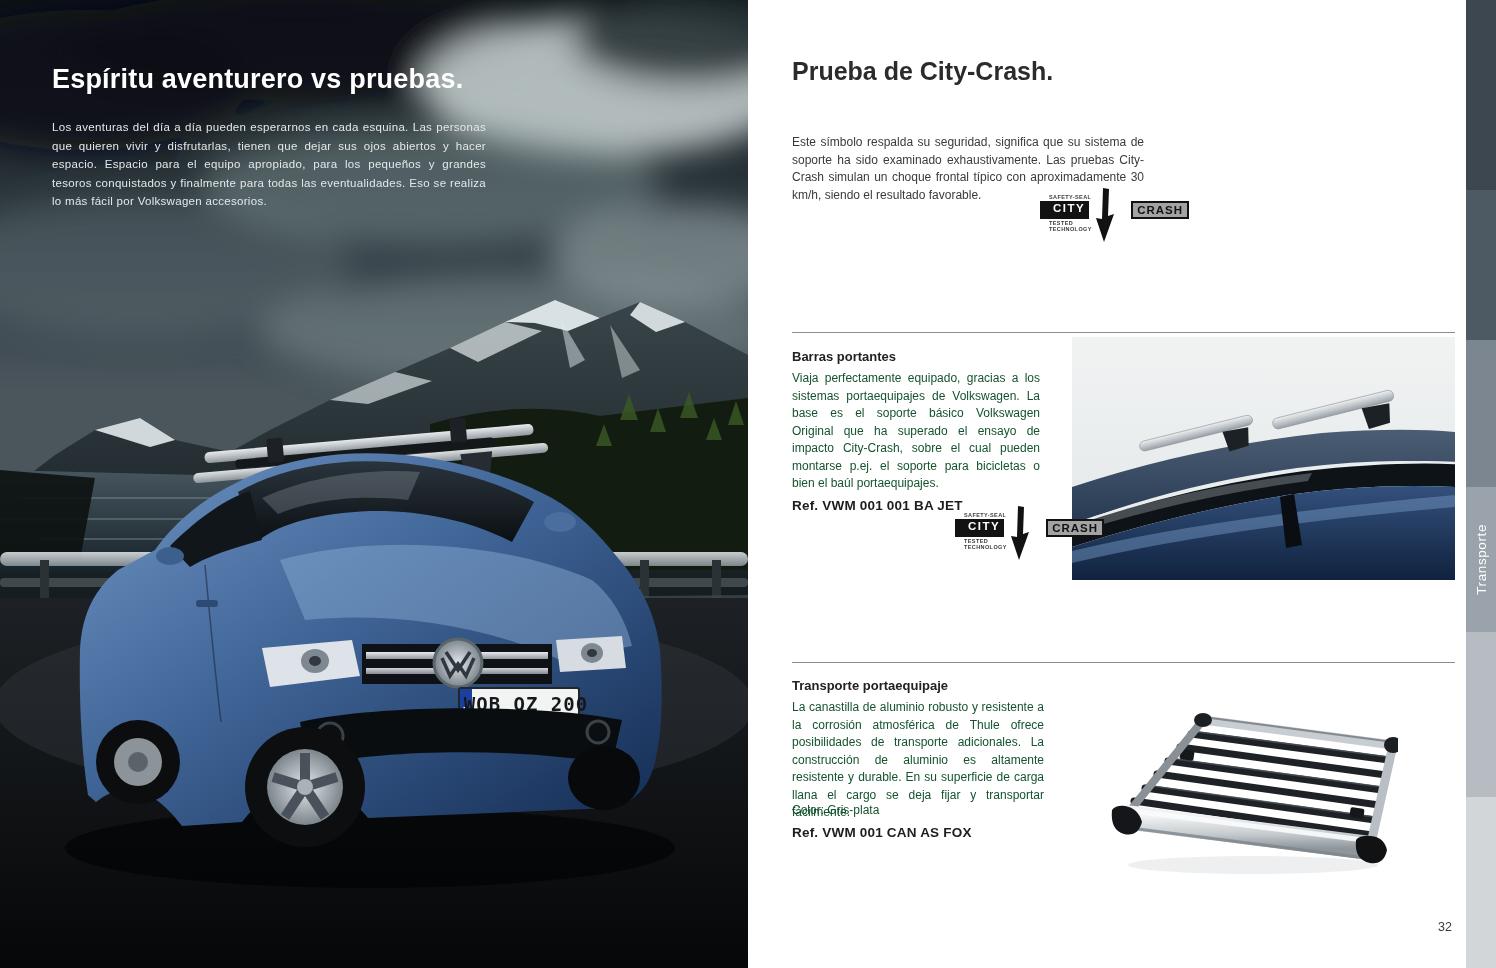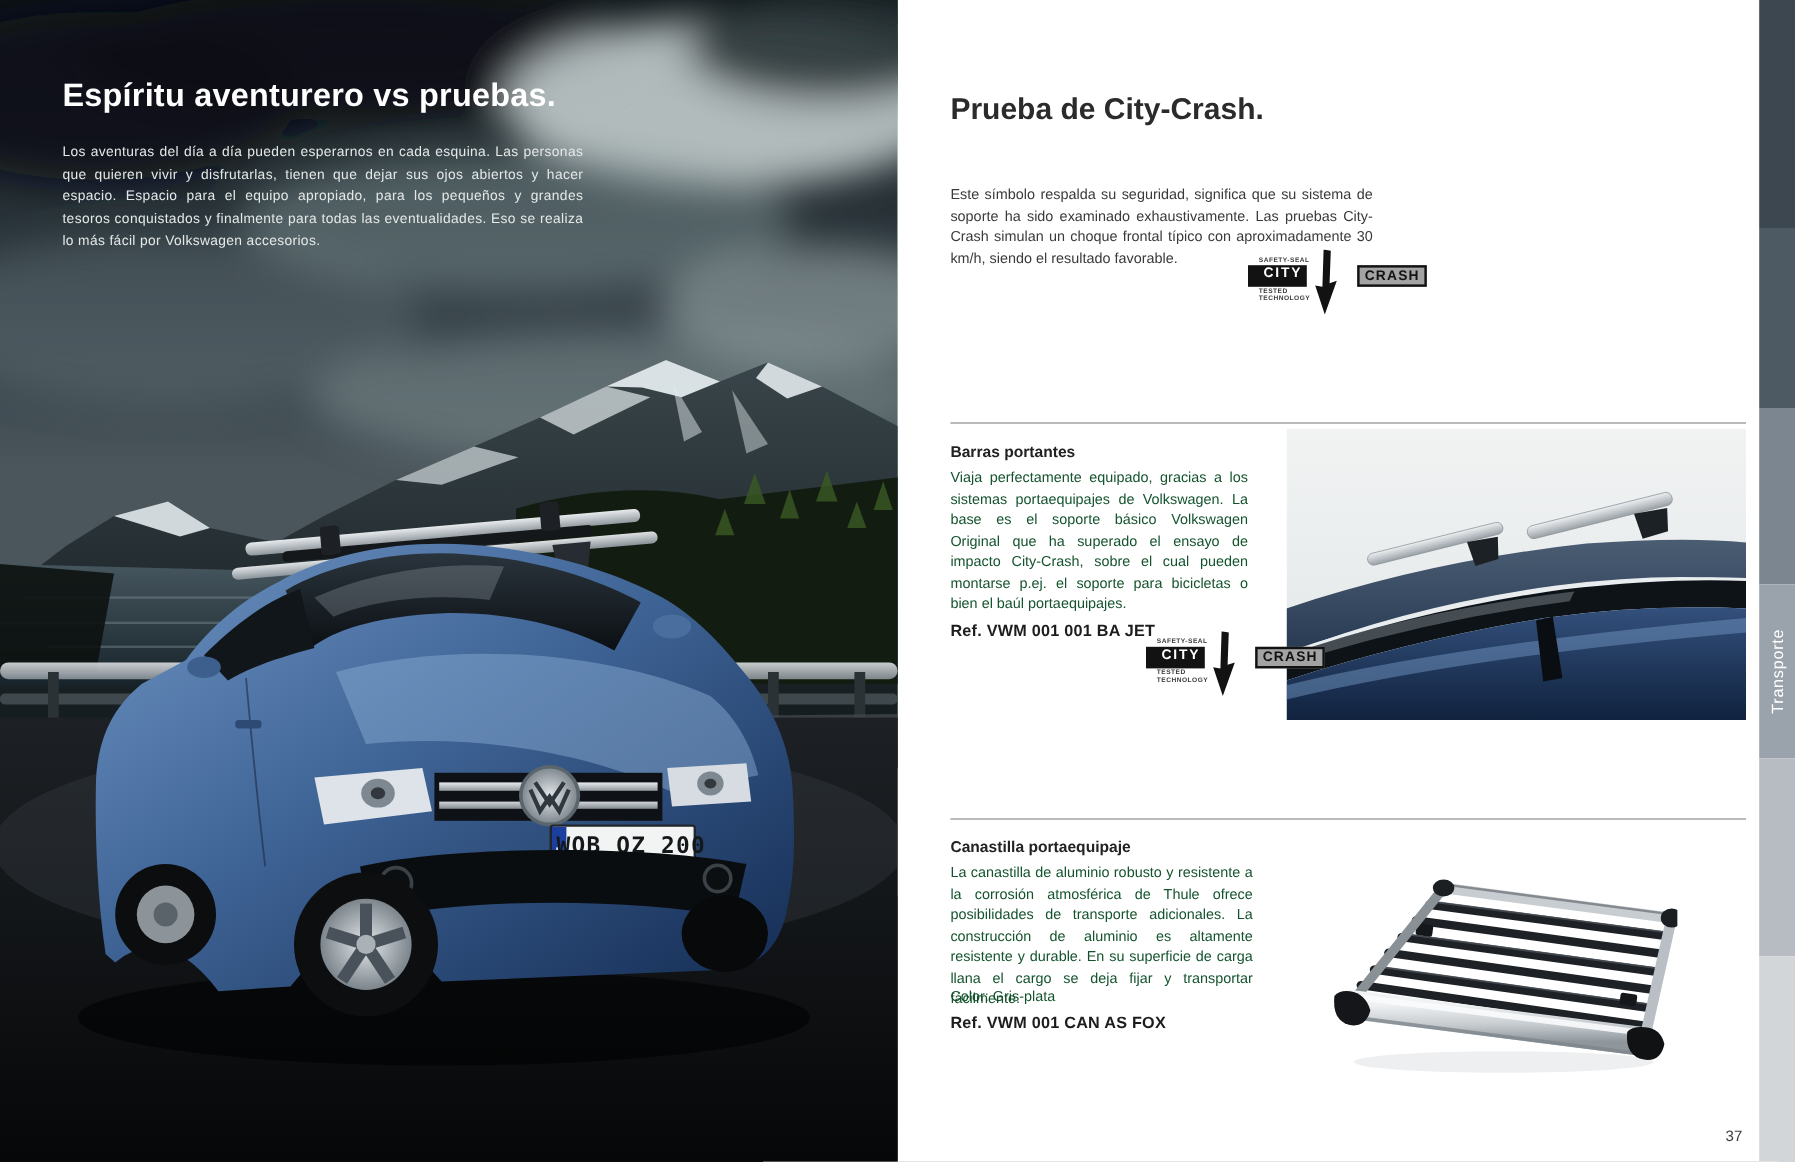--- a/index.html
+++ b/index.html
@@ -8,21 +8,21 @@
 
   
   .photo-page{position:absolute;left:0;top:0;width:748px;height:968px;overflow:hidden;background:#10171a;}
   .photo-page svg{position:absolute;left:0;top:0;}
   .photo-title{position:absolute;left:52px;top:64px;width:560px;color:#ffffff;
                font-size:27px;font-weight:bold;letter-spacing:.2px;}
   .photo-paragraph{position:absolute;left:52px;top:118px;width:434px;color:#e4e8e8;
                font-size:11.5px;line-height:18.6px;text-align:justify;letter-spacing:.3px;}
 
   
-  .text-page{position:absolute;left:748px;top:0;width:718px;height:727px;background:#ffffff;margin-top:20px;}
+  .text-page{position:absolute;left:748px;top:0;width:718px;height:727px;background:#ffffff;}
   .page-title{position:absolute;left:44px;top:56px;color:#2b2b2b;font-size:25px;line-height:30px;font-weight:bold;}
   .intro{position:absolute;left:44px;top:134px;width:352px;color:#3a3a3a;font-size:12px;line-height:17.5px;text-align:justify;}
   .rule{position:absolute;left:44px;width:663px;height:0;border-top:1px solid #8c8c8c;}
   .sec-heading{position:absolute;left:44px;color:#222222;font-size:13px;font-weight:bold;}
   .sec-body{position:absolute;left:44px;color:#14532d;font-size:12px;line-height:17.5px;text-align:justify;}
   .sec-ref{position:absolute;left:44px;color:#1d1d1d;font-size:13.5px;font-weight:bold;letter-spacing:.2px;}
   .page-number{position:absolute;left:690px;top:920px;color:#3c3c3c;font-size:12.5px;}
 
   .product-photo{position:absolute;overflow:hidden;}
 
@@ -312,21 +312,21 @@
           <path d="M26,1 l26,2 l-4,18 l-20,1 Z" fill="#1c2126"></path>
         </g>
         <g transform="translate(262,76) rotate(-14)">
           <rect x="-62" y="-9" width="124" height="11" rx="5" fill="url(#barG2)" stroke="#8b949a" stroke-width=".6"></rect>
           <path d="M28,2 l28,2 l-4,19 l-22,1 Z" fill="#1c2126"></path>
         </g>
       </svg>
     </div>
 
     <div class="rule" style="top:662px;"></div>
-    <div class="sec-heading" style="top:678px;">Canastilla portaequipaje</div>
+    <div class="sec-heading" style="top:678px;">Transporte portaequipaje</div>
     <div class="sec-body" style="top:699px;width:252px;">La canastilla de aluminio robusto y resistente a la corrosión atmosférica de Thule ofrece posibilidades de transporte adicionales. La construcción de aluminio es altamente resistente y durable. En su superficie de carga llana el cargo se deja fijar y transportar fácilmente.</div>
     <div class="sec-body" style="top:802px;width:252px;text-align:left;">Color: Gris-plata</div>
     <div class="sec-ref" style="top:825px;">Ref. VWM 001 CAN AS FOX</div>
 
     <div class="product-photo" style="left:360px;top:690px;width:290px;height:190px;">
       <svg width="290" height="190" viewBox="0 0 290 190">
         <defs>
           <linearGradient id="railG" x1="0" y1="0" x2="0" y2="1">
             <stop offset="0" stop-color="#f0f2f3"></stop>
               <stop offset=".55" stop-color="#c6cbcf"></stop>
@@ -362,21 +362,21 @@
         <line x1="24" y1="121" x2="256" y2="150" stroke="#fafbfc" stroke-width="5" stroke-linecap="round" opacity=".9"></line>
         <line x1="22" y1="138" x2="258" y2="168" stroke="#7e868c" stroke-width="3" stroke-linecap="round" opacity=".8"></line>
 
         <ellipse cx="95" cy="30" rx="9" ry="7" fill="#1c1f22"></ellipse>
         <ellipse cx="285" cy="55" rx="9" ry="8" fill="#1c1f22"></ellipse>
         <path d="M4,120 Q2,140 16,144 Q30,147 34,132 Q30,118 17,116 Q8,115 4,120 Z" fill="#141619"></path>
         <path d="M248,150 Q246,170 262,173 Q276,175 279,160 Q276,147 263,146 Q252,145 248,150 Z" fill="#101214"></path>
       </svg>
     </div>
 
-    <div class="page-number">37</div>
+    <div class="page-number">32</div>
   </div>
 
   <div class="strip">
     <div class="seg seg1"></div>
     <div class="seg seg2"></div>
     <div class="seg seg3"></div>
     <div class="seg seg4">
       <span class="vtab-label">Transporte</span>
     </div>
     <div class="seg seg5"></div>

